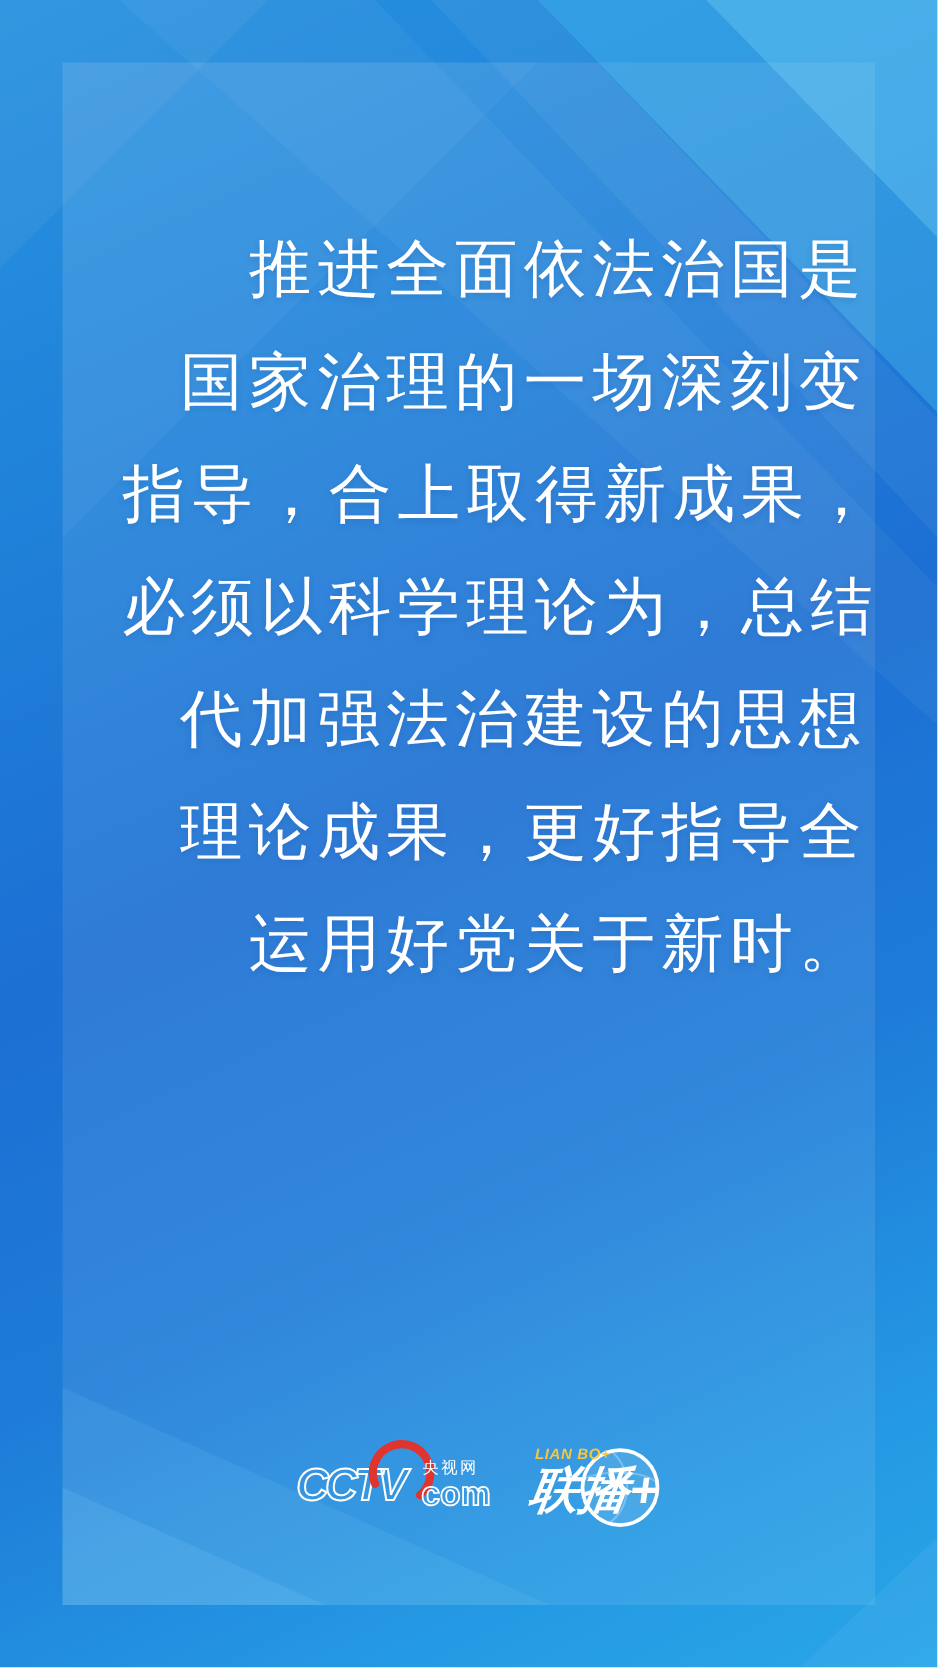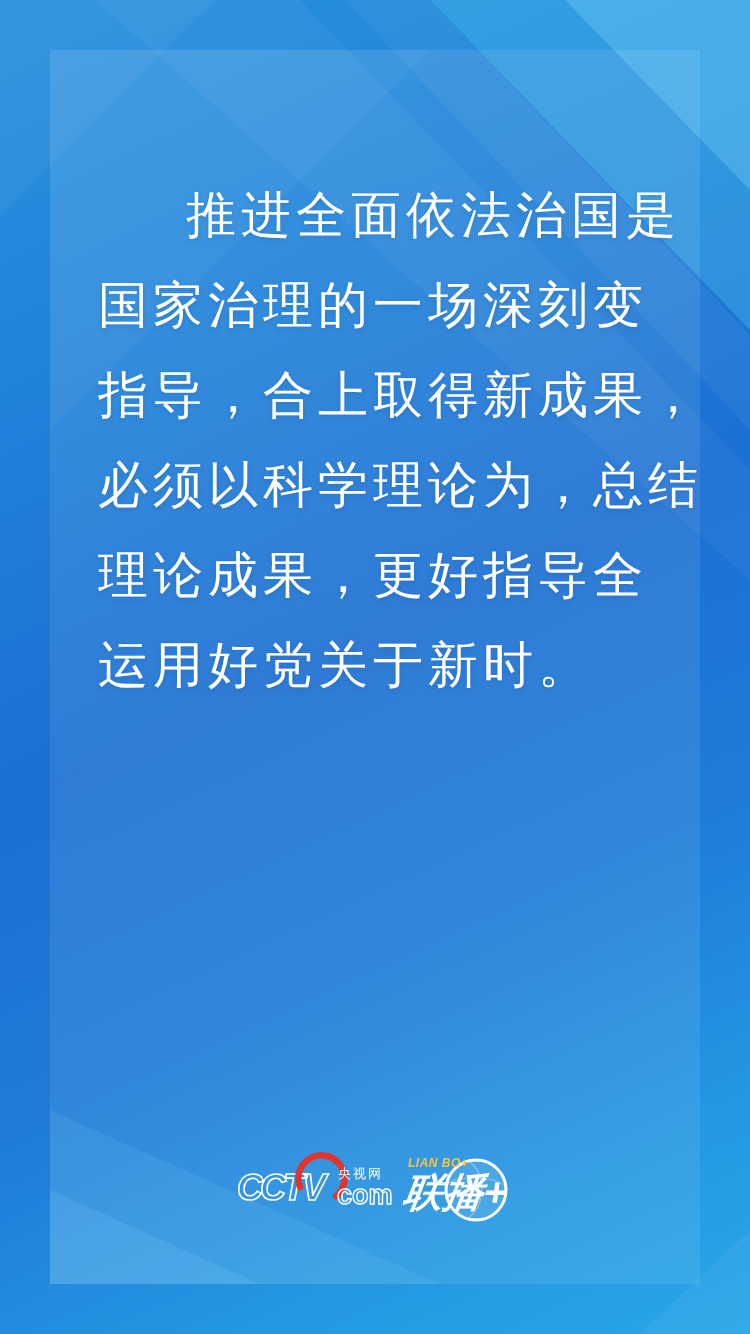--- a/index.html
+++ b/index.html
@@ -13,26 +13,26 @@
       #2892df 0%, #2084da 22%, #1c6fd3 48%,
       #1e7cd8 68%, #259ae4 88%, #29a6e8 100%);
   }
   .bg-art { position:absolute; inset:0; width:750px; height:1334px; display:block; }
 
   .quote {
     position:absolute; left:98px; top:170px; width:596px;
     color:#ffffff; font-size:50px; font-weight:300; letter-spacing:5px;
     text-shadow:0 2px 5px rgba(10,60,140,0.18);
   }
-  .q-line { height:90px; line-height:90px; white-space:nowrap; }
+  .q-line { height:90px; line-height:90px; white-space:nowrap;text-align:right; }
   .q-first { padding-left:88px; }
 
   .footer-logos { position:absolute; left:0; top:1145px; width:595px; height:90px; }
   .cctv-logo  { position:absolute; left:237px; top:7px;  width:150px; height:66px; }
-  .lianbo-logo{ position:absolute; left:400px; top:2px;  width:118px; height:80px; }
+  .lianbo-logo{ position:absolute; left:420px; top:2px;  width:118px; height:80px; }
   svg { overflow:visible; }
 </style>
 </head>
 <body>
 
 <div class="canvas">
 
   <svg class="bg-art" viewBox="0 0 750 1334" aria-hidden="true">
 
     <polygon points="430,0 750,0 750,330" fill="#55c8f0" opacity="0.33"></polygon>
@@ -49,20 +49,21 @@
     <polygon points="50,1190 260,1284 50,1284" fill="#a5e8fc" opacity="0.12"></polygon>
 
     <polygon points="640,1334 750,1230 750,1334" fill="#ffffff" opacity="0.05"></polygon>
   </svg>
 
   <div class="quote">
     <div class="q-line q-first">推进全面依法治国是</div>
     <div class="q-line">国家治理的一场深刻变</div>
     <div class="q-line">指导，合上取得新成果，</div>
     <div class="q-line">必须以科学理论为，总结</div>
+    <div class="q-line">代加强法治建设的思想</div>
     <div class="q-line">理论成果，更好指导全</div>
     <div class="q-line">运用好党关于新时。</div>
   </div>
 
   <div class="footer-logos">
 
     <div class="cctv-logo">
       <svg viewBox="0 0 150 66" width="150" height="66">
         <text x="0" y="48" font-size="36" font-weight="bold" font-style="italic" fill="none" stroke="#ffffff" stroke-width="1.6" letter-spacing="-3">CCTV</text>
         <path d="M 63,35 A 23 23 0 1 1 99,44" fill="none" stroke="#e0342e" stroke-width="6.5" stroke-linecap="round"></path>

